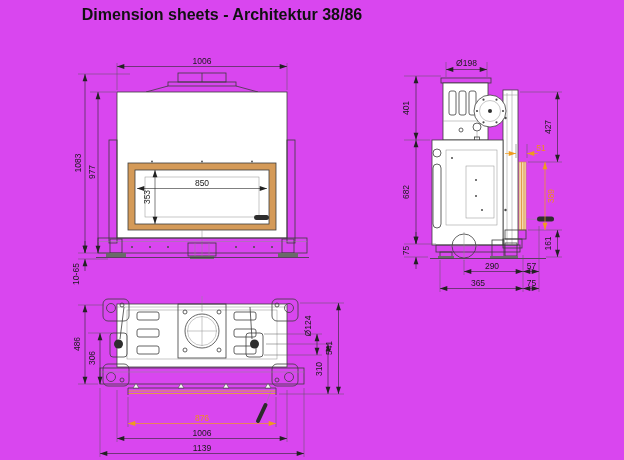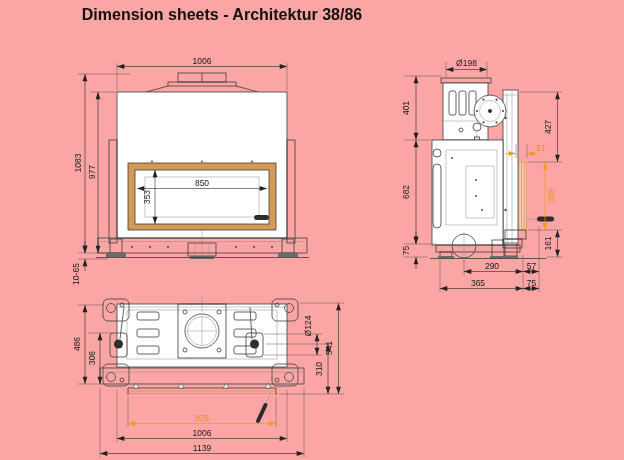--- a/index.html
+++ b/index.html
@@ -1,16 +1,16 @@
 <!DOCTYPE html>
 <html><head>
 <meta charset="utf-8">
 <style>
   html,body{margin:0;padding:0;background:#fff;}
-  #stage{position:relative;width:624px;height:460px;background:#fca5a5;overflow:hidden;
+  #stage{position:relative;width:624px;height:460px;background:#d946ef;overflow:hidden;
          font-family:"Liberation Sans",sans-serif;}
   svg{display:block;}
   .ln{stroke:#3c3c3c;stroke-width:.8;fill:none;}
   .fw{fill:#fff;stroke:#3c3c3c;stroke-width:.8;}
   .lt{stroke:#8f8f8f;stroke-width:.5;fill:none;}
   .ext{stroke:#5a5a5a;stroke-width:.5;fill:none;}
   .dim{stroke:#2a2a2a;stroke-width:.6;fill:none;}
   .dimo{stroke:#ef9b1d;stroke-width:.7;fill:none;}
   text{font-family:"Liberation Sans",sans-serif;font-size:8.5px;fill:#1a1a1a;}
   .dt{text-anchor:middle;}

